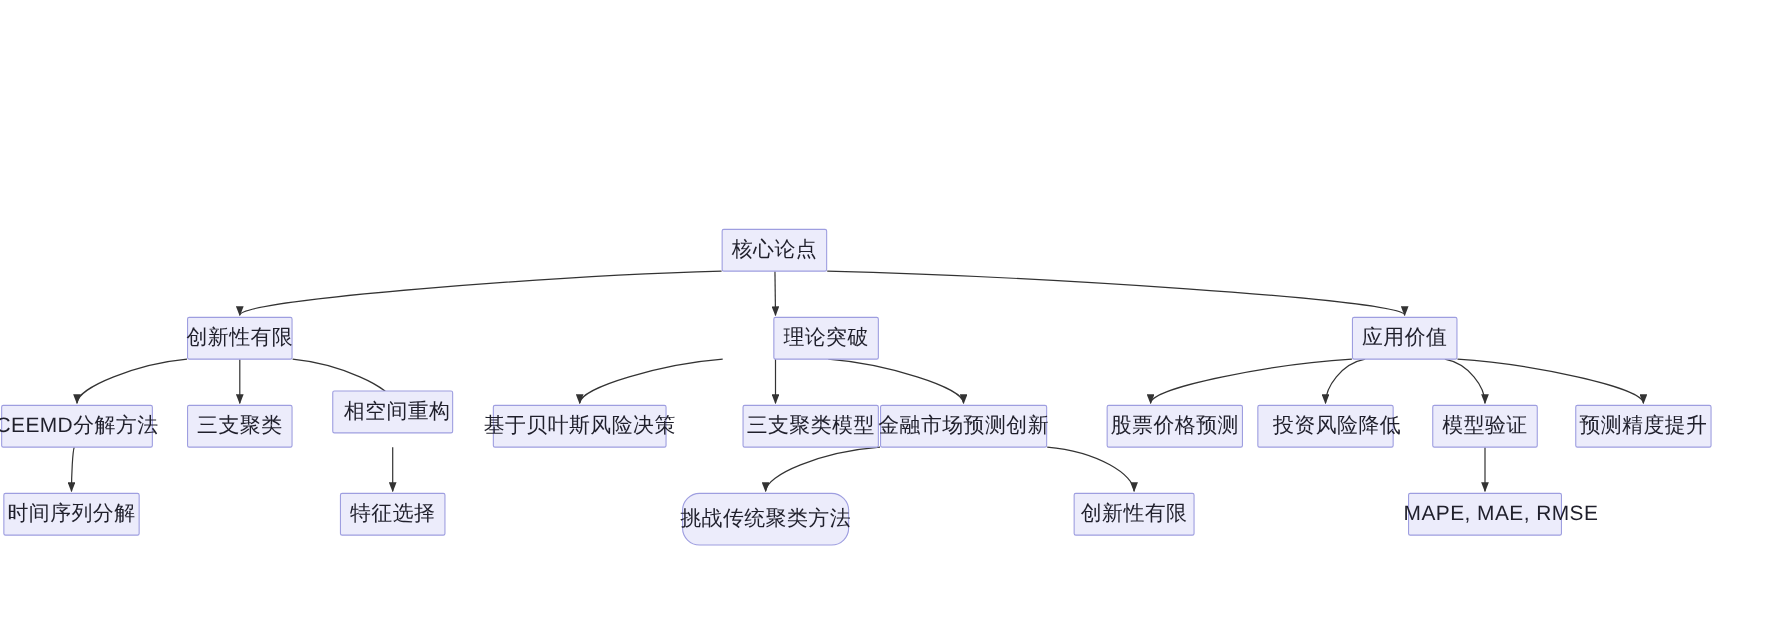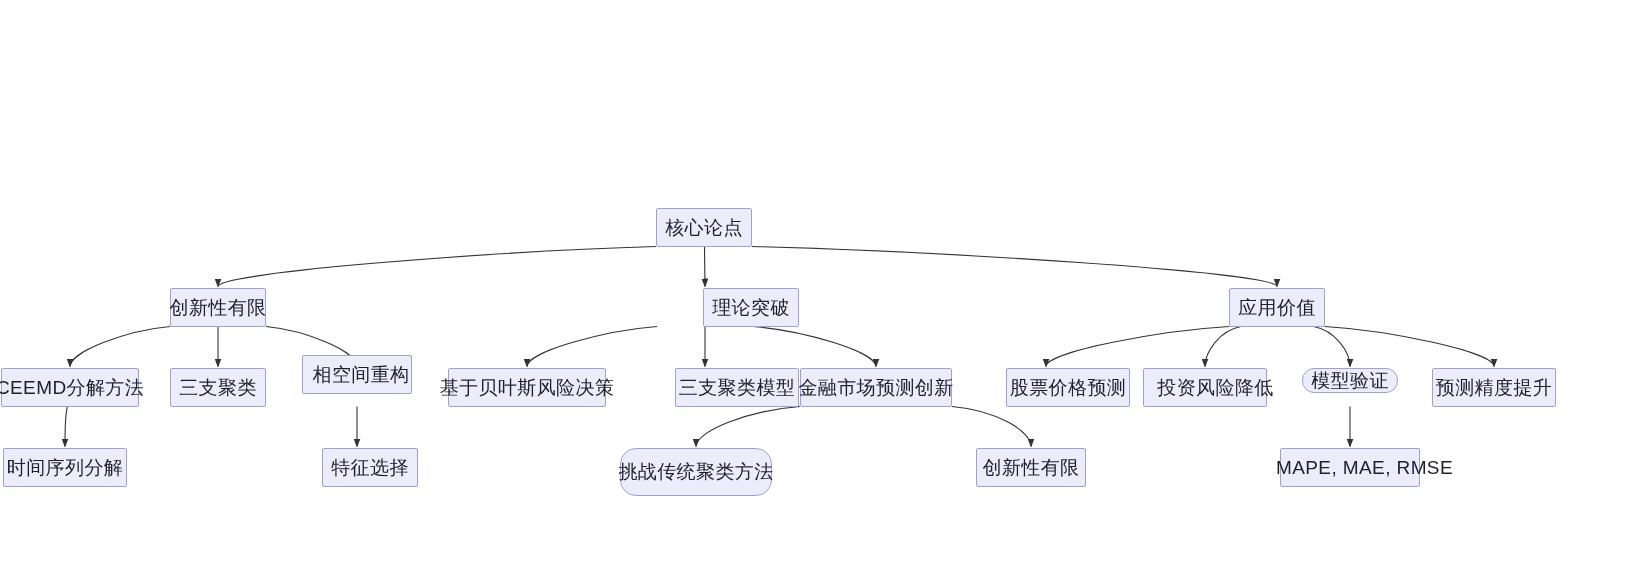--- a/index.html
+++ b/index.html
@@ -111,30 +111,30 @@
       </div>
       <div class="node" style="left: 800px; top: 367.5px; width: 152px; height: 39px;">
         <span class="node-label">金融市场预测创新</span>
       </div>
       <div class="node" style="left: 1006px; top: 367.5px; width: 124px; height: 39px;">
         <span class="node-label">股票价格预测</span>
       </div>
       <div class="node" style="left: 1143px; top: 367.5px; width: 124px; height: 39px; padding-left: 35px;">
         <span class="node-label">投资风险降低</span>
       </div>
-      <div class="node" style="left: 1302px; top: 367.5px; width: 96px; height: 25px; border-radius: 12px;">
+      <div class="node" style="left: 1302px; top: 367.5px; width: 96px; height: 39px;">
         <span class="node-label">模型验证</span>
       </div>
       <div class="node" style="left: 1432px; top: 367.5px; width: 124px; height: 39px;">
         <span class="node-label">预测精度提升</span>
       </div>
       <div class="node" style="left: 3px; top: 447.5px; width: 124px; height: 39px;">
         <span class="node-label">时间序列分解</span>
       </div>
-      <div class="node" style="left: 322px; top: 447.5px; width: 96px; height: 39px;">
+      <div class="node" style="left: 309px; top: 447.5px; width: 96px; height: 39px;">
         <span class="node-label">特征选择</span>
       </div>
       <div class="node" style="left: 620px; top: 447.5px; width: 152px; height: 48px; border-radius: 16px;">
         <span class="node-label">挑战传统聚类方法</span>
       </div>
       <div class="node" style="left: 976px; top: 447.5px; width: 110px; height: 39px;">
         <span class="node-label">创新性有限</span>
       </div>
       <div class="node" style="left: 1280px; top: 447.5px; width: 140px; height: 39px; padding-left: 43px;">
         <span class="node-label">MAPE, MAE, RMSE</span>

